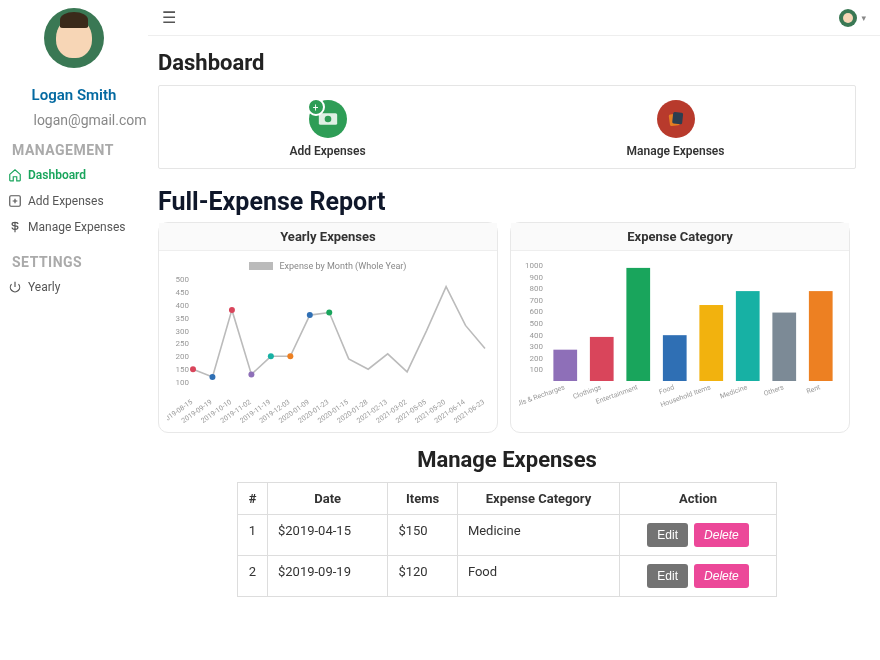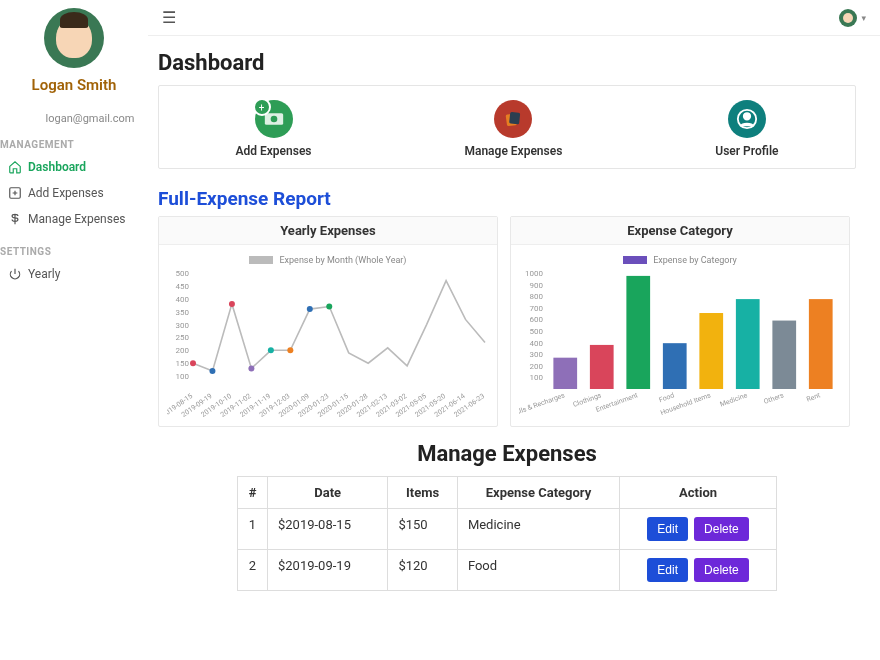--- a/index.html
+++ b/index.html
@@ -2,62 +2,62 @@
 <html><head>
 <meta charset="utf-8">
 <style>
 * { box-sizing: border-box; margin: 0; padding: 0; }
 body { font-family: -apple-system, "Segoe UI", Roboto, Arial, sans-serif; font-size: 13px; color: #333; background: #fff; width: 880px; height: 660px; overflow: hidden; }
 .app { display: flex; width: 100%; height: 100%; }
 .sidebar { width: 148px; background: #fff; display: flex; flex-direction: column; align-items: center; padding-top: 8px; }
 .avatar-wrap { width: 60px; height: 60px; border-radius: 50%; background: #3a7854; display:flex; align-items:center; justify-content:center; overflow:hidden; }
 .avatar-face { width: 36px; height: 40px; background: #f7d6b6; border-radius: 50% 50% 45% 45%; position: relative; }
 .avatar-hair { position:absolute; top:-6px; left:4px; width:28px; height:16px; background:#3a2a1a; border-radius: 50% 50% 10% 10%; }
-.profile-name { margin-top: 8px; font-size: 15px; font-weight: 600; color: #a16207; }
-.profile-email { font-size: 11px; color: #888; margin-top: 18px; padding-left: 32px; }
-.section-label { align-self: flex-start; padding: 14px 0 4px 0; font-size: 10px; font-weight: 700; color: #aaa; letter-spacing: .5px; }
+.profile-name { margin-top: 18px; font-size: 15px; font-weight: 600; color: #0369a1; }
+.profile-email { font-size: 14px; color: #888; margin-top: 8px; padding-left: 32px; }
+.section-label { align-self: flex-start; padding: 14px 0 4px 12px; font-size: 14px; font-weight: 700; color: #aaa; letter-spacing: .5px; }
 .nav { width: 100%; }
 .nav-item { display: flex; align-items: center; gap: 6px; padding: 6px 8px; font-size: 12px; color: #555; cursor: pointer; }
 .nav-item.active { color: #19a55c; font-weight: 600; }
 .nav-icon { width: 14px; height: 14px; display:inline-flex; align-items:center; justify-content:center; }
 .main { flex: 1; display: flex; flex-direction: column; overflow:hidden; }
 .topbar { height: 36px; border-bottom: 1px solid #eee; display: flex; align-items: center; justify-content: space-between; padding: 0 14px; }
 .menu-btn { font-size: 16px; color: #555; cursor: pointer; }
 .top-avatar { width: 18px; height: 18px; border-radius: 50%; background: #3a7854; display:inline-flex; align-items:center; justify-content:center; }
 .top-avatar-inner { width:10px; height:10px; border-radius:50%; background:#f7d6b6; }
 .content { padding: 10px 24px 0 10px; overflow-y:auto; }
 h1.page-title { font-size: 22px; font-weight: 700; color: #222; margin: 4px 0 10px 0; }
 .tile-row { border: 1px solid #e5e5e5; border-radius: 2px; padding: 14px 0 10px 0; display: flex; justify-content: space-around; }
 .tile { display: flex; flex-direction: column; align-items: center; gap: 6px; cursor: pointer; }
 .tile-icon { width: 38px; height: 38px; border-radius: 50%; display:flex; align-items:center; justify-content:center; color:#fff; font-size:18px; }
 .tile-icon.green { background: #2e9d56; position:relative; }
 .tile-icon.green::before { content:"+"; position:absolute; top:-2px; left:-2px; width:14px; height:14px; border-radius:50%; background:#2e9d56; font-size:10px; display:flex; align-items:center; justify-content:center; border:2px solid #fff; }
 .tile-icon.red { background: #b83a2c; }
 .tile-icon.teal { background: #0e7f7d; }
 .tile-label { font-size: 12px; font-weight: 600; color: #333; }
-h2.sub-title { font-size: 19px; font-weight: 700; color: #1d4ed8; margin: 18px 0 6px 0; }
+h2.sub-title { font-size: 25px; font-weight: 700; color: #0f172a; margin: 18px 0 6px 0; }
 .reports { display: flex; gap: 12px; }
-.panel { border: 1px solid #e8e8e8; border-radius: 2px; background: #fff; }
+.panel { border: 1px solid #e8e8e8; border-radius: 10px; background: #fff; }
 .panel-header { text-align: center; font-size: 13px; font-weight: 700; color: #333; padding: 6px 0; border-bottom: 1px solid #eee; background:#fafafa; }
 .panel-body { padding: 10px 8px 4px 8px; }
 .legend { font-size:9px; color:#888; margin-bottom:4px; display:flex; gap:6px; justify-content:center; align-items:center; }
 .legend-swatch { width:24px; height:8px; display:inline-block; }
 .chart-line { width: 340px; }
 .chart-bars { width: 340px; }
 svg text { font-size: 8px; fill:#999; }
 .axis-label { font-size: 7px; }
 .manage-title { text-align:center; font-size: 22px; font-weight:700; color:#222; margin: 14px 0 10px 0; }
 .table-wrap { display:flex; justify-content:center; }
 table.expenses { border-collapse: collapse; width: 540px; }
 table.expenses th, table.expenses td { border: 1px solid #ddd; padding: 8px 10px; font-size: 13px; text-align: left; vertical-align: top; }
 table.expenses th { font-weight: 700; text-align:center; }
 table.expenses td:first-child, table.expenses th:first-child { text-align:center; width: 30px; }
 .btn { display:inline-block; padding: 5px 10px; border-radius: 3px; color:#fff; font-size:12px; cursor:pointer; border:none; }
-.btn.edit { background:#1d4ed8; }
-.btn.delete { background:#6d28d9; margin-left:6px; }
+.btn.edit { background:#737373; }
+.btn.delete { background:#ec4899; margin-left:6px;font-style:italic; }
 .top-right { display:flex; align-items:center; gap:4px; cursor:pointer; }
 .caret { font-size:9px; color:#888; }
 </style>
 </head>
 <body>
 
 <div class="app">
   <aside class="sidebar">
     <div class="avatar-wrap">
       <div class="avatar-face">
@@ -134,30 +134,20 @@
           <div class="tile-label">Add Expenses</div>
         </div>
         <div class="tile">
           <div class="tile-icon red">
               <svg width="20" height="20" viewBox="0 0 24 24">
                 <rect x="4" y="6" width="12" height="14" rx="2" fill="#e67e22" transform="rotate(-8 10 13)"></rect>
                 <rect x="8" y="4" width="12" height="14" rx="2" fill="#2c3e50" transform="rotate(6 14 11)"></rect>
               </svg>
             </div>
           <div class="tile-label">Manage Expenses</div>
-        </div>
-        <div class="tile">
-          <div class="tile-icon teal">
-              <svg width="22" height="22" viewBox="0 0 24 24" fill="none" stroke="#fff" stroke-width="2">
-                <circle cx="12" cy="12" r="10" fill="#0e7f7d"></circle>
-                <circle cx="12" cy="9" r="3.5" fill="#fff"></circle>
-                <path d="M5 20c2-4 12-4 14 0" fill="#fff"></path>
-              </svg>
-            </div>
-          <div class="tile-label">User Profile</div>
         </div>
       </div>
 
       <h2 class="sub-title">Full-Expense Report</h2>
 
       <div class="reports">
         <div class="panel chart-line">
           <div class="panel-header">Yearly Expenses</div>
           <div class="panel-body">
             <div class="legend">
@@ -199,24 +189,20 @@
                 <text class="axis-label" transform="translate(279.06666666666666,128) rotate(-35)" text-anchor="end">2021-05-20</text>
                 <text class="axis-label" transform="translate(298.53333333333336,128) rotate(-35)" text-anchor="end">2021-06-14</text>
                 <text class="axis-label" transform="translate(318,128) rotate(-35)" text-anchor="end">2021-06-23</text>
               </svg>
           </div>
         </div>
 
         <div class="panel chart-bars">
           <div class="panel-header">Expense Category</div>
           <div class="panel-body">
-            <div class="legend">
-              <span class="legend-swatch" style="background:#6b4fbb"></span>
-              <span>Expense by Category</span>
-            </div>
             <svg id="bar-chart" width="324" height="150">
                 <text x="24" y="111.4" text-anchor="end">100</text>
                 <text x="24" y="99.80000000000001" text-anchor="end">200</text>
                 <text x="24" y="88.19999999999999" text-anchor="end">300</text>
                 <text x="24" y="76.6" text-anchor="end">400</text>
                 <text x="24" y="65" text-anchor="end">500</text>
                 <text x="24" y="53.400000000000006" text-anchor="end">600</text>
                 <text x="24" y="41.800000000000004" text-anchor="end">700</text>
                 <text x="24" y="30.199999999999996" text-anchor="end">800</text>
                 <text x="24" y="18.599999999999998" text-anchor="end">900</text>
@@ -251,21 +237,21 @@
               <th>#</th>
               <th>Date</th>
               <th>Items</th>
               <th>Expense Category</th>
               <th colspan="1" style="text-align:center;">Action</th>
             </tr>
           </thead>
           <tbody id="exp-rows">
               <tr>
                 <td>1</td>
-                <td>$2019-08-15</td>
+                <td>$2019-04-15</td>
                 <td>$150</td>
                 <td>Medicine</td>
                 <td style="text-align:center; white-space:nowrap;"><button class="btn edit">Edit</button><button class="btn delete">Delete</button></td>
               </tr>
               <tr>
                 <td>2</td>
                 <td>$2019-09-19</td>
                 <td>$120</td>
                 <td>Food</td>
                 <td style="text-align:center; white-space:nowrap;"><button class="btn edit">Edit</button><button class="btn delete">Delete</button></td>

